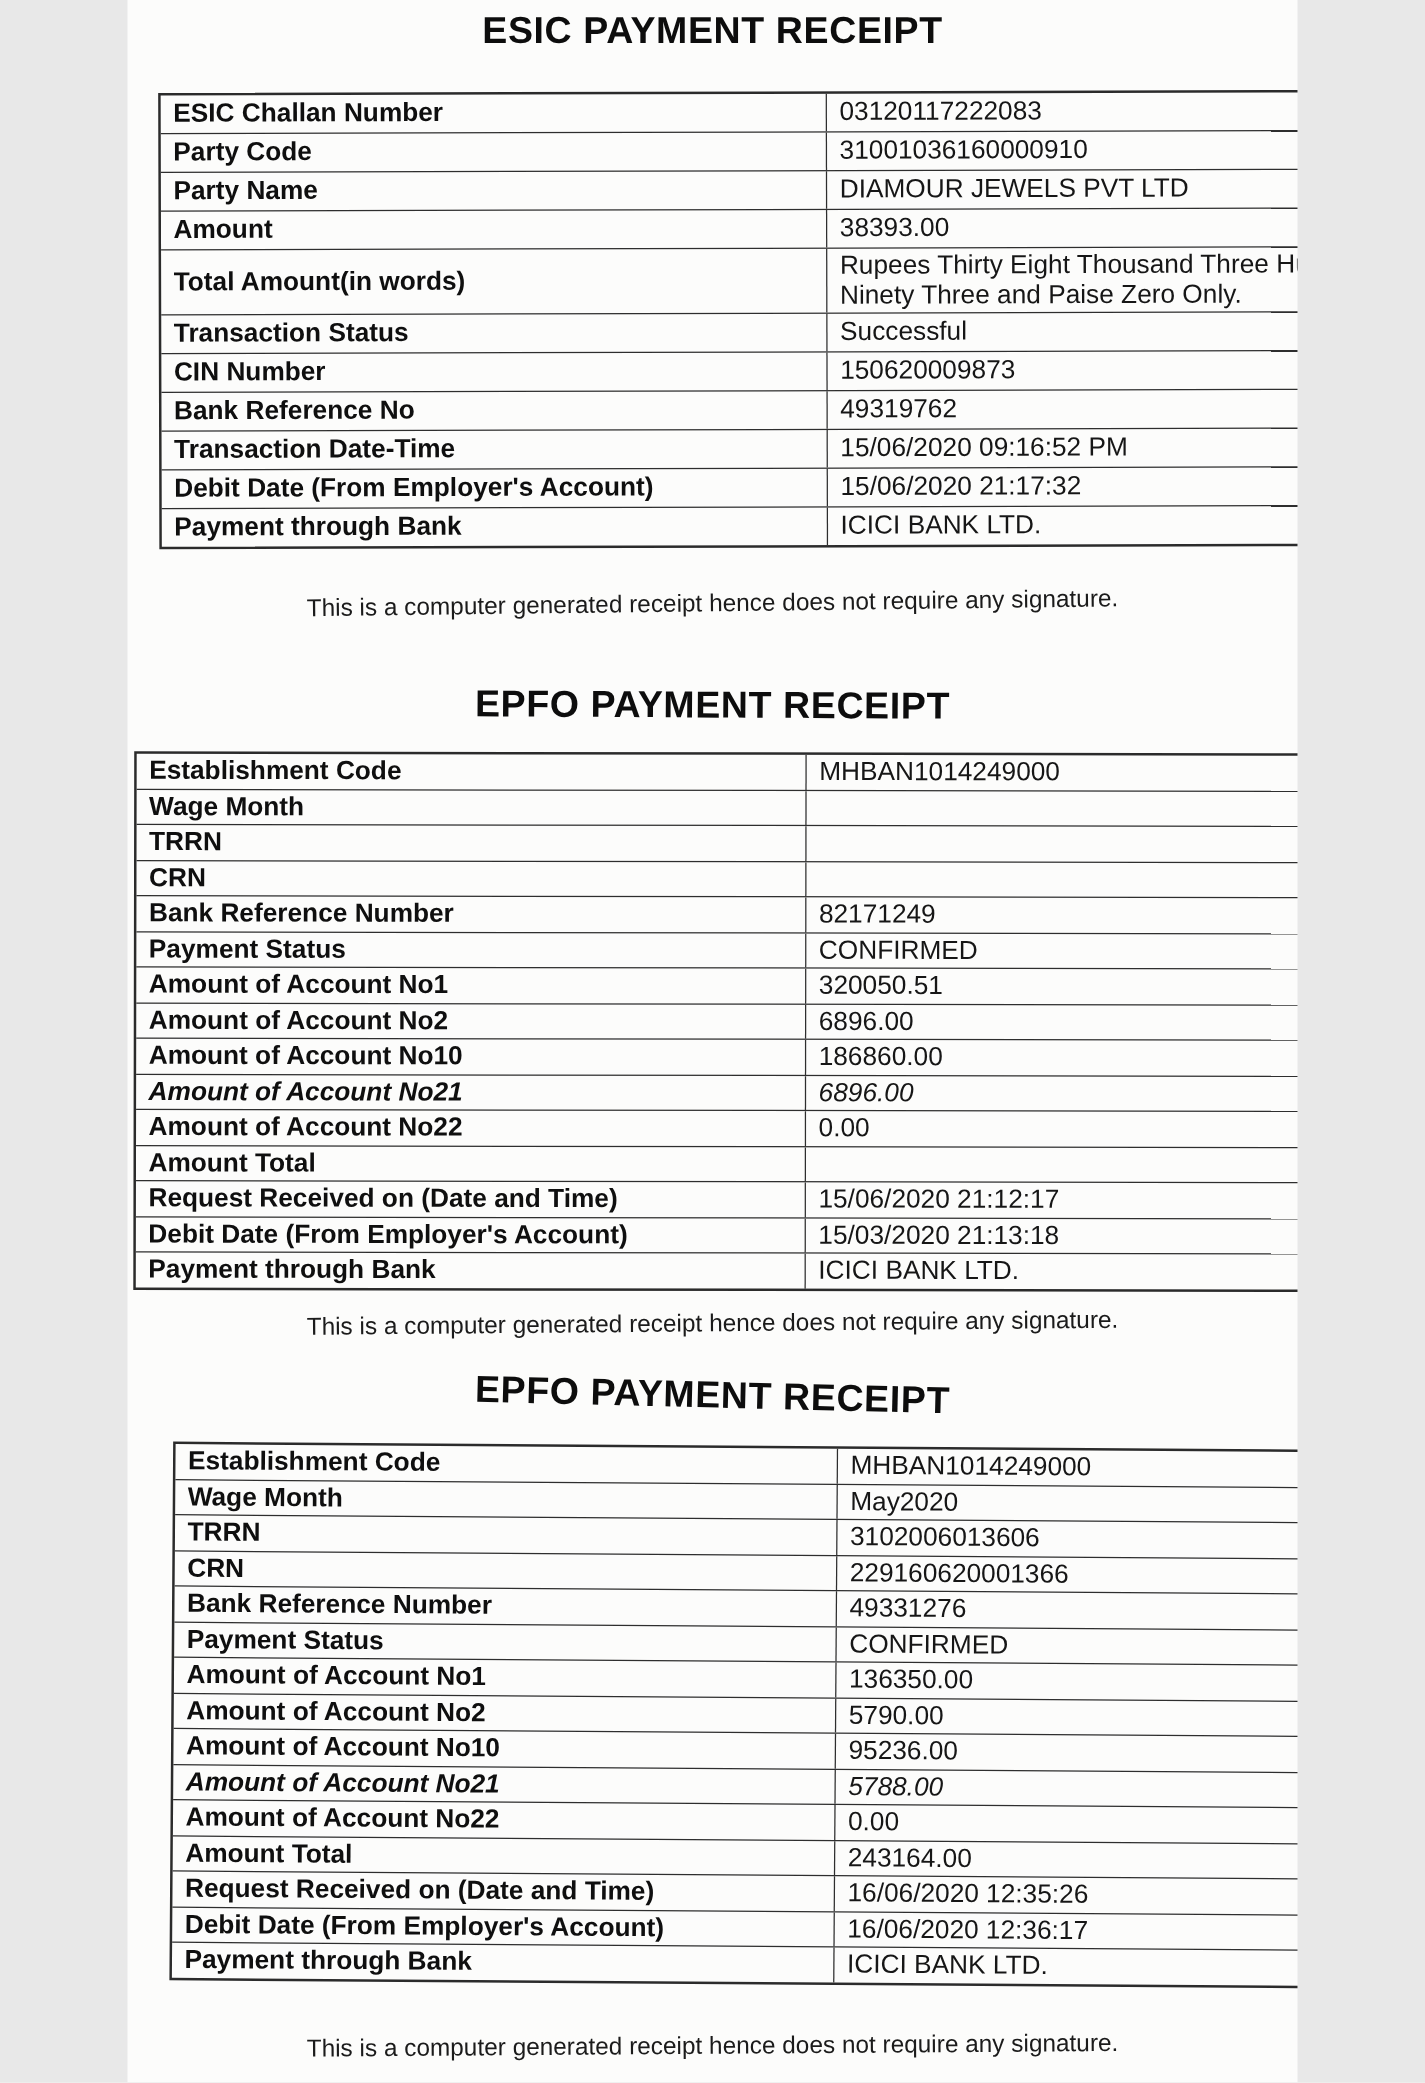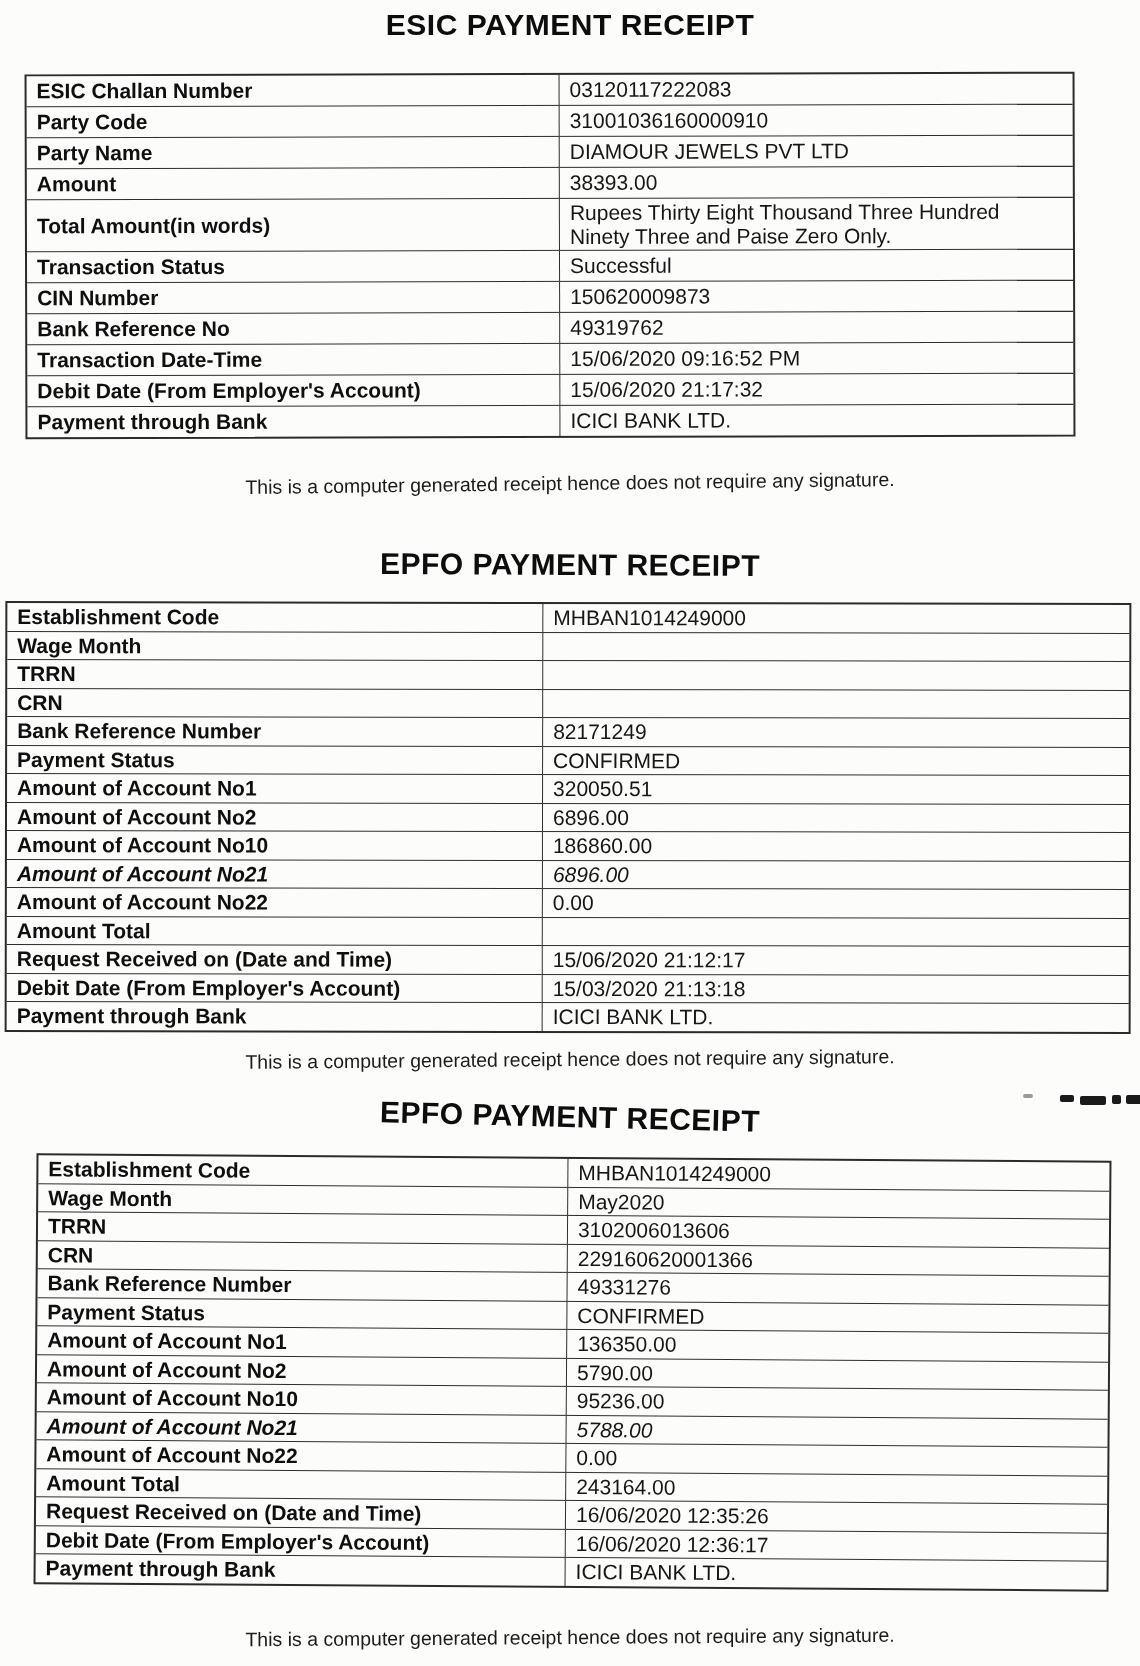--- a/index.html
+++ b/index.html
@@ -1,17 +1,17 @@
 <!DOCTYPE html>
 <html><head>
 <meta charset="utf-8">
 <style>
   html,body{margin:0;padding:0;background:#e8e8e8;}
   .page{
-    position:relative;width:1140px;height:1666px;margin:0 auto;
+    position:relative;width:936px;height:1666px;margin:0 auto;
     background:#fcfcfb;
     font-family:"Liberation Sans",sans-serif;color:#141414;overflow:hidden;
   }
   .doc-title{
     position:absolute;left:0;right:0;text-align:center;
     font-size:30px;font-weight:bold;letter-spacing:.5px;color:#0d0d0d;
   }
   .note{
     position:absolute;left:0;right:0;text-align:center;
     font-size:19.5px;color:#1b1b1b;

